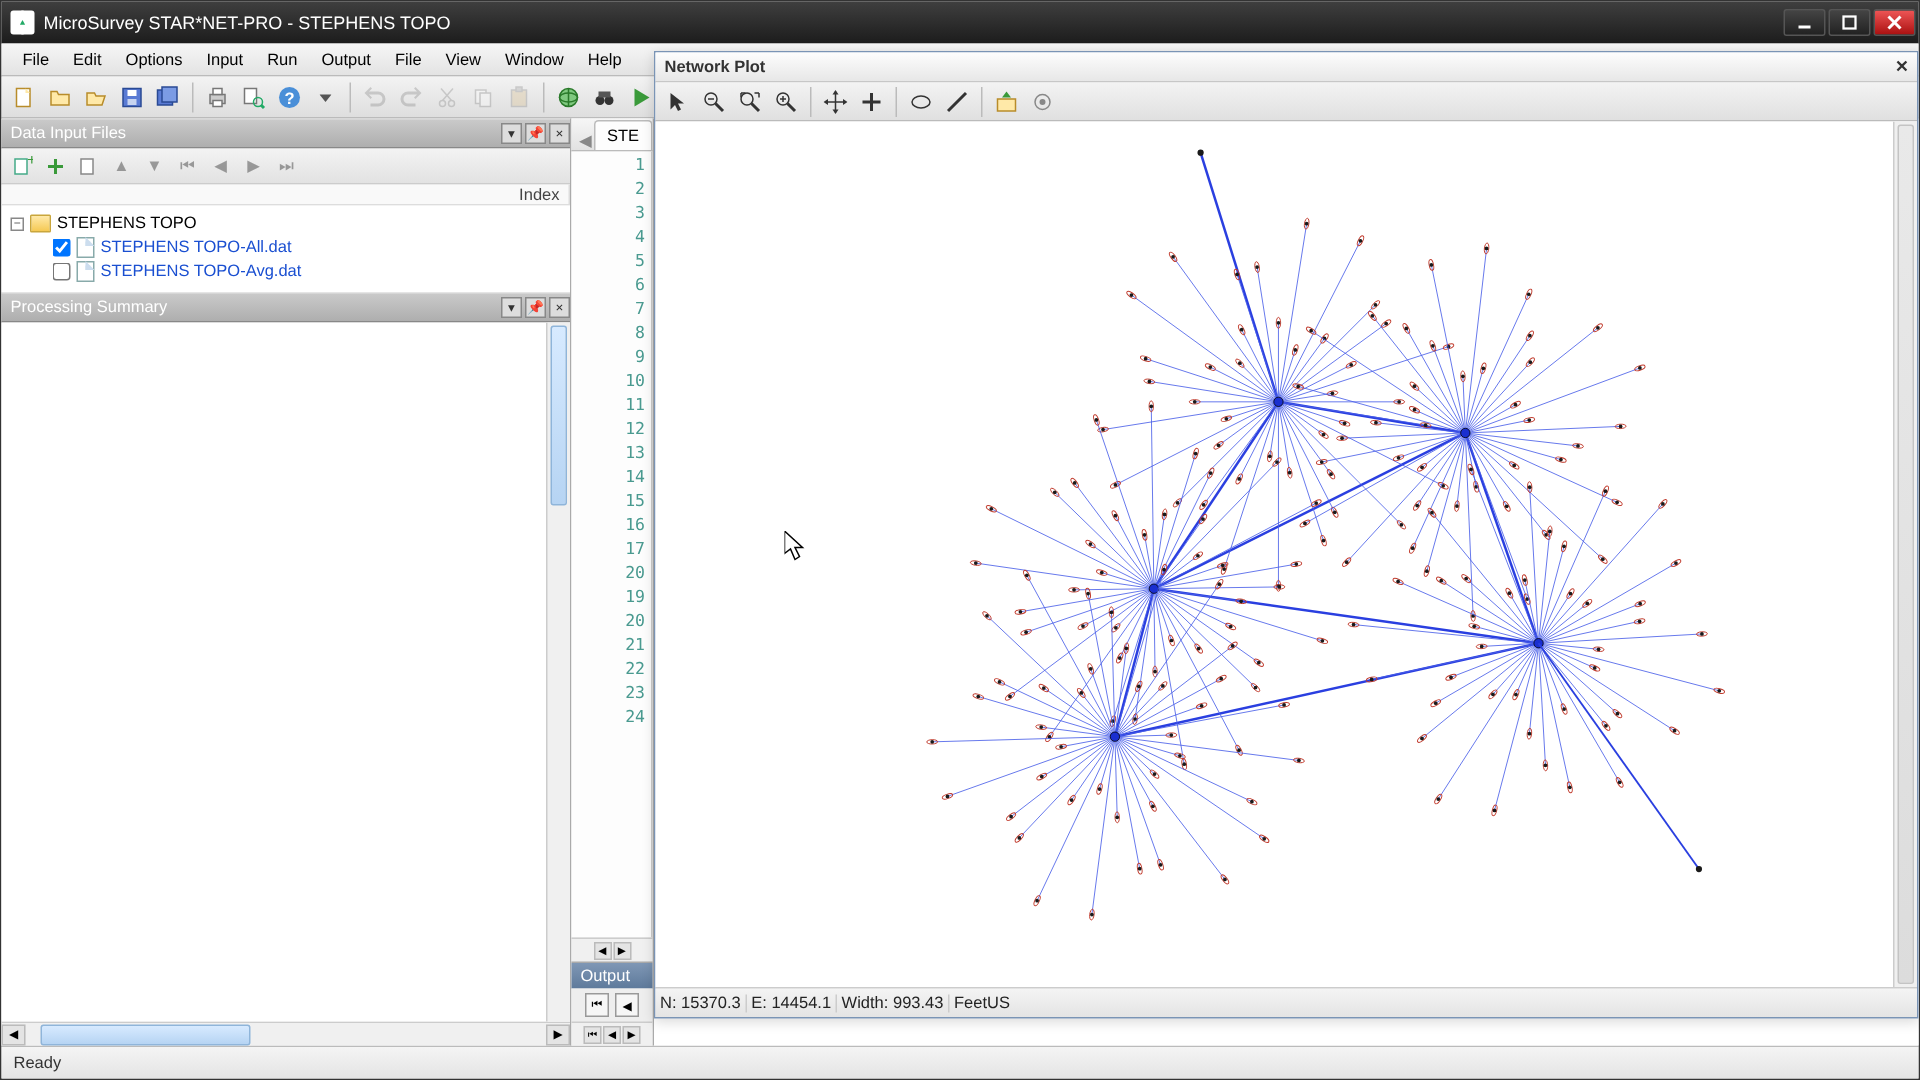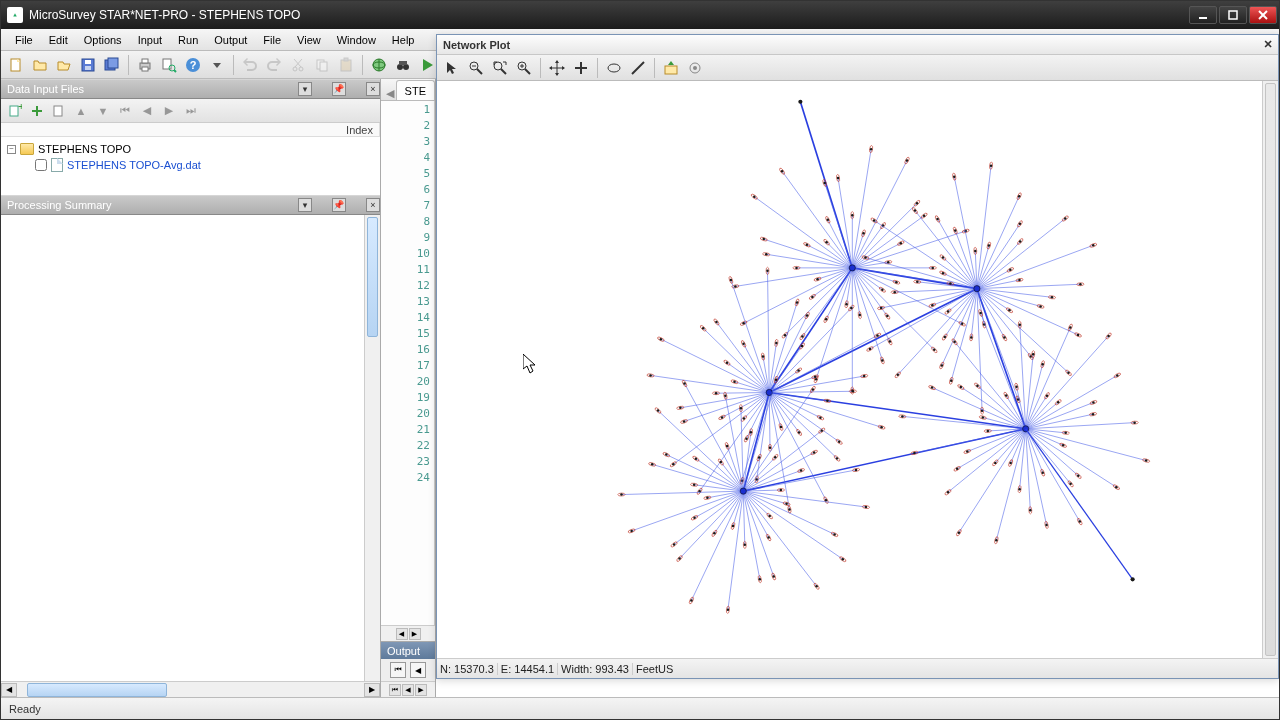--- a/index.html
+++ b/index.html
@@ -13,21 +13,21 @@
 .titlebar .btn.min,.titlebar .btn.max { background:linear-gradient(#444,#222); }
 .titlebar .btn.close { background:linear-gradient(#e55,#a11); }
 .menubar { height:22px; background:linear-gradient(#f6f6f6,#e3e3e3); border-bottom:1px solid #bbb; display:flex; align-items:stretch; padding-left:6px; }
 .menubar .mitem { padding:0 8px; display:flex; align-items:center; cursor:default; }
 .toolbar { height:28px; background:linear-gradient(#f3f3f3,#dedede); border-bottom:1px solid #bbb; display:flex; align-items:center; padding:0 4px; gap:2px; }
 .toolbar .tb, .ptoolbar .tb { width:22px; height:22px; border:1px solid transparent; border-radius:2px; display:flex; align-items:center; justify-content:center; }
 .toolbar .sep, .ptoolbar .sep { width:1px; height:20px; background:#bbb; margin:0 3px; }
 .toolbar .dis { opacity:.35; }
 .body { flex:1; display:flex; position:relative; background:#e8e8e8; }
 .left { width:380px; display:flex; flex-direction:column; border-right:1px solid #aaa; }
-.panel-hdr { height:20px; background:linear-gradient(#c9c9c9,#aeaeae); color:#fff; font-size:11px; display:flex; align-items:center; padding-left:6px; border-top:1px solid #d6d6d6; border-bottom:1px solid #888;gap:18px; }
+.panel-hdr { height:20px; background:linear-gradient(#c9c9c9,#aeaeae); color:#fff; font-size:11px; display:flex; align-items:center; padding-left:6px; border-top:1px solid #d6d6d6; border-bottom:1px solid #888; }
 .panel-hdr .spacer { flex:1; }
 .panel-hdr .pbtn { width:14px; height:14px; margin-left:2px; border:1px solid #888; background:#ddd; display:flex; align-items:center; justify-content:center; font-size:9px; color:#333; }
 .panel-tools { height:24px; background:linear-gradient(#f3f3f3,#e2e2e2); border-bottom:1px solid #ccc; display:flex; align-items:center; padding:0 4px; gap:2px; }
 .panel-tools .tb { width:20px; height:20px; display:flex; align-items:center; justify-content:center; border:1px solid transparent; border-radius:2px; }
 .panel-index { height:14px; background:#f9f9f9; border-bottom:1px solid #ddd; display:flex; }
 .panel-index .cell { border-right:1px solid #ddd; display:flex; align-items:center; justify-content:flex-end; padding-right:6px; color:#444; }
 .tree { flex:0 0 auto; height:58px; background:#fff; overflow:auto; padding:4px 6px; }
 .tree .row { display:flex; align-items:center; height:16px; gap:4px; }
 .tree .ind { display:inline-block; }
 .tree .twist { width:9px; height:9px; border:1px solid #888; display:flex; align-items:center; justify-content:center; font-size:8px; line-height:1; color:#555; background:#fff; }
@@ -274,20 +274,26 @@
             <span>Index</span>
           </div>
       </div>
       <div class="tree">
         <div class="row">
           <span class="twist">−</span>
           <span class="fold"></span>
           <span>STEPHENS TOPO</span>
         </div>
         <div id="tree-files">
+            <div class="row">
+              <span class="ind" style="width:24px"></span>
+              <input type="checkbox" checked="" style="">
+              <span class="file"></span>
+              <a href="#">STEPHENS TOPO-All.dat</a>
+            </div>
             <div class="row">
               <span class="ind" style="width:24px"></span>
               <input type="checkbox" style="">
               <span class="file"></span>
               <a href="#">STEPHENS TOPO-Avg.dat</a>
             </div>
           </div>
       </div>
 
       <div class="panel-hdr">

